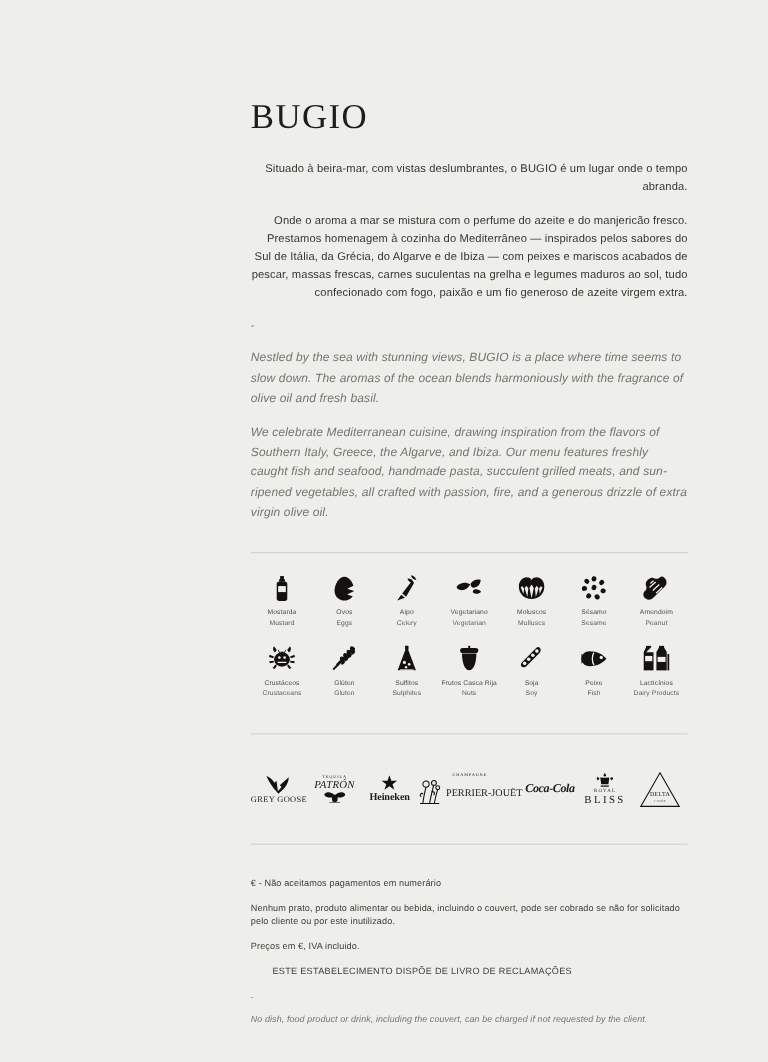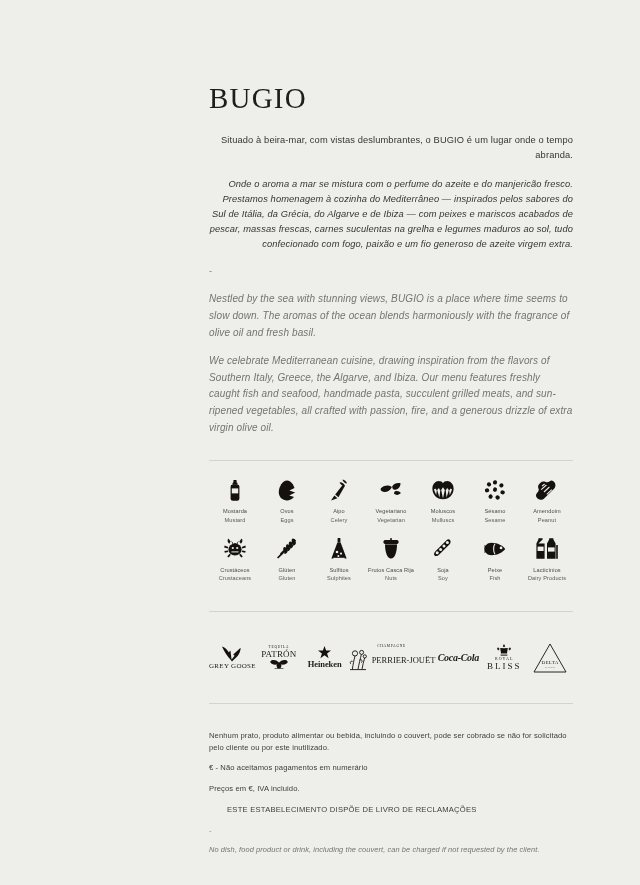--- a/index.html
+++ b/index.html
@@ -41,21 +41,21 @@
 
   
   .intro-pt p {
     margin: 0 0 14px 0;
     font-size: 9.3px;
     line-height: 1.62;
     color: #33372f;
     letter-spacing: 0.12px;
     text-align: right;
   }
-  .intro-pt p:last-child { margin-bottom: 0; font-style: italic; }
+  .intro-pt p:last-child { margin-bottom: 0; }
 
   .dash-sep {
     font-size: 9.3px;
     color: #7d8177;
     line-height: 1.2;
     margin: 14px 0 14px 0;
     letter-spacing: 0.1px;
   }
 
   .intro-en p {
@@ -157,21 +157,21 @@
     font-family: "Liberation Serif", serif;
     font-size: 8px;
     letter-spacing: 0.5px;
     line-height: 1.05;
     white-space: nowrap;
   }
   .logo-mark { line-height: 0; margin-bottom: 1px; }
   .logo-mark svg { display: block; }
 
   .logo-greygoose .logo-main { font-size: 7px; letter-spacing: 0.3px; }
-  .logo-patron .logo-main { font-size: 9px; letter-spacing: 0.2px; }
+  .logo-patron .logo-main { font-size: 9px; letter-spacing: 0.2px; font-style: italic; }
   .logo-heineken .logo-main {
     font-family: "Liberation Serif", serif;
     font-size: 8.5px;
     font-weight: bold;
     letter-spacing: -0.1px;
   }
   .logo-perrier .logo-main { font-size: 8.5px; letter-spacing: 0px; }
   .logo-cocacola .logo-main {
     font-family: "Liberation Serif", serif;
     font-style: italic;
@@ -585,22 +585,22 @@
           <span class="delta-sub">CAFÉS</span>
         </div>
       </div>
 
     </div>
 
     <hr class="rule rule-3">
 
     <div class="footer">
       <div>
+        <p>€ - Não aceitamos pagamentos em numerário</p>
         <p>Nenhum prato, produto alimentar ou bebida, incluindo o couvert, pode ser cobrado se não for solicitado pelo cliente ou por este inutilizado.</p>
-        <p>€ - Não aceitamos pagamentos em numerário</p>
         <p>Preços em €, IVA incluido.</p>
         <p class="caps">ESTE ESTABELECIMENTO DISPÕE DE LIVRO DE RECLAMAÇÕES</p>
       </div>
 
       <div class="footer-dash">-</div>
 
       <div class="footer-en">
         <p>No dish, food product or drink, including the couvert, can be charged if not requested by the client.</p>
 
       </div>

